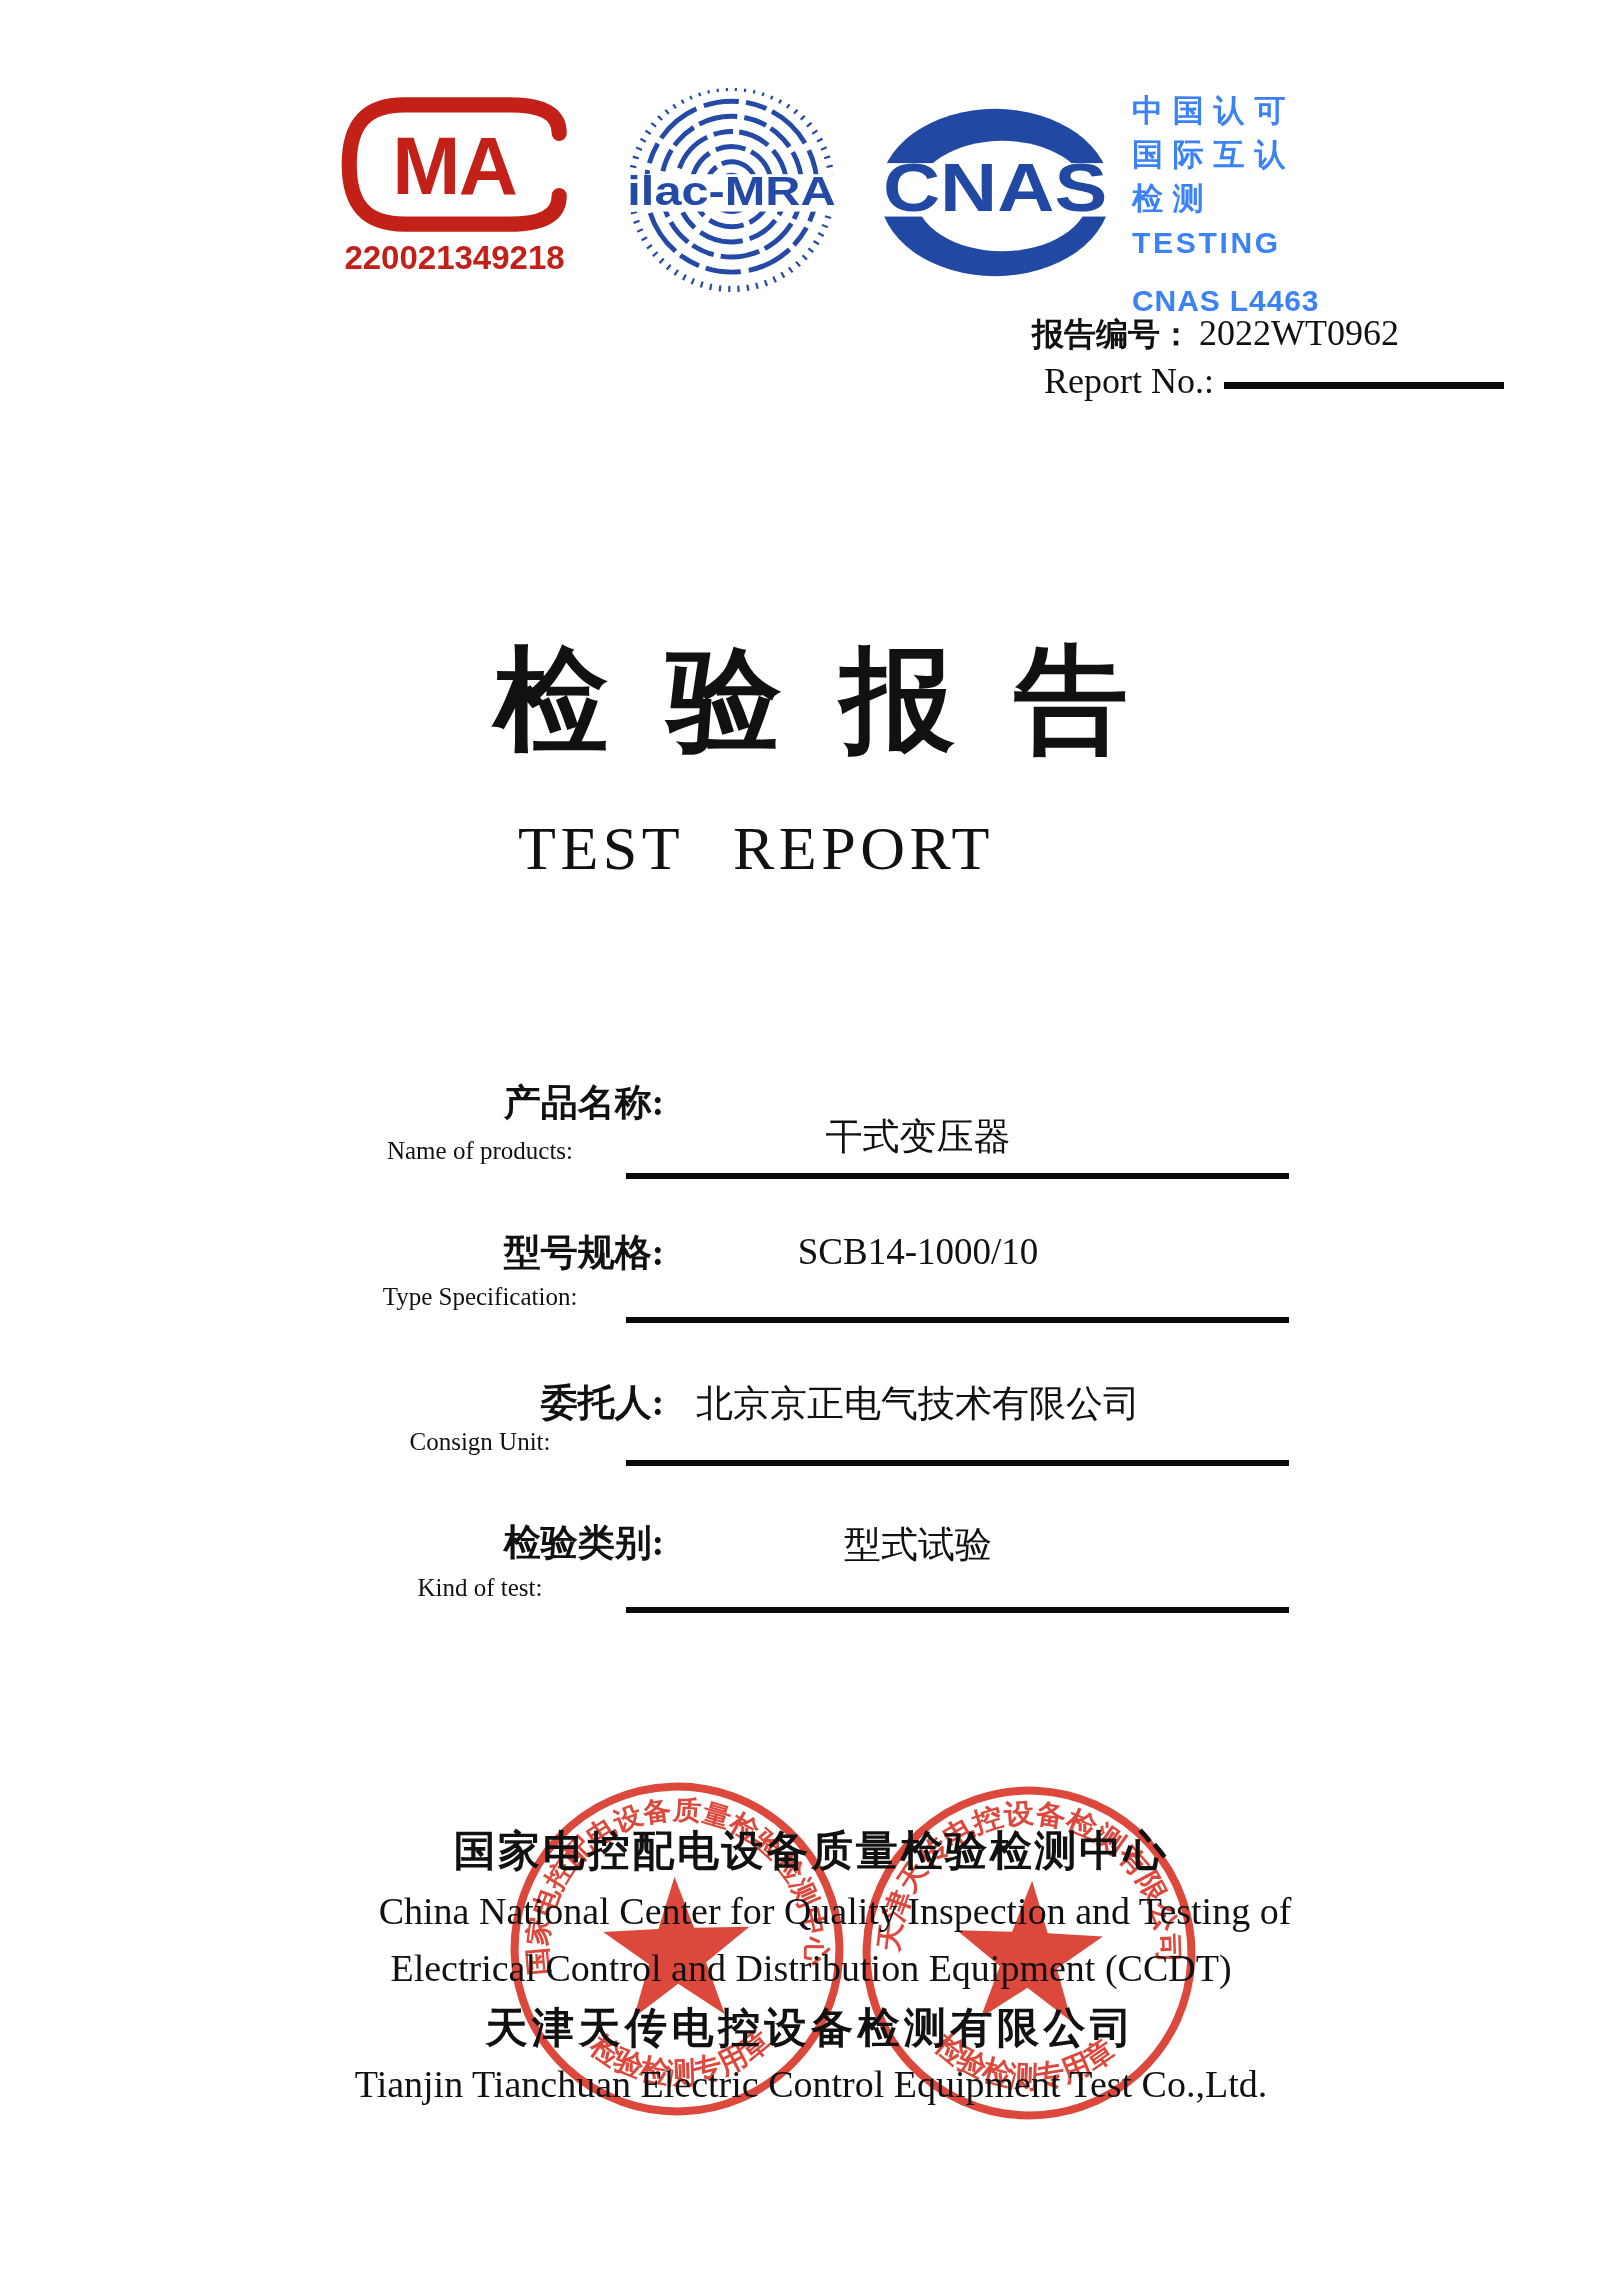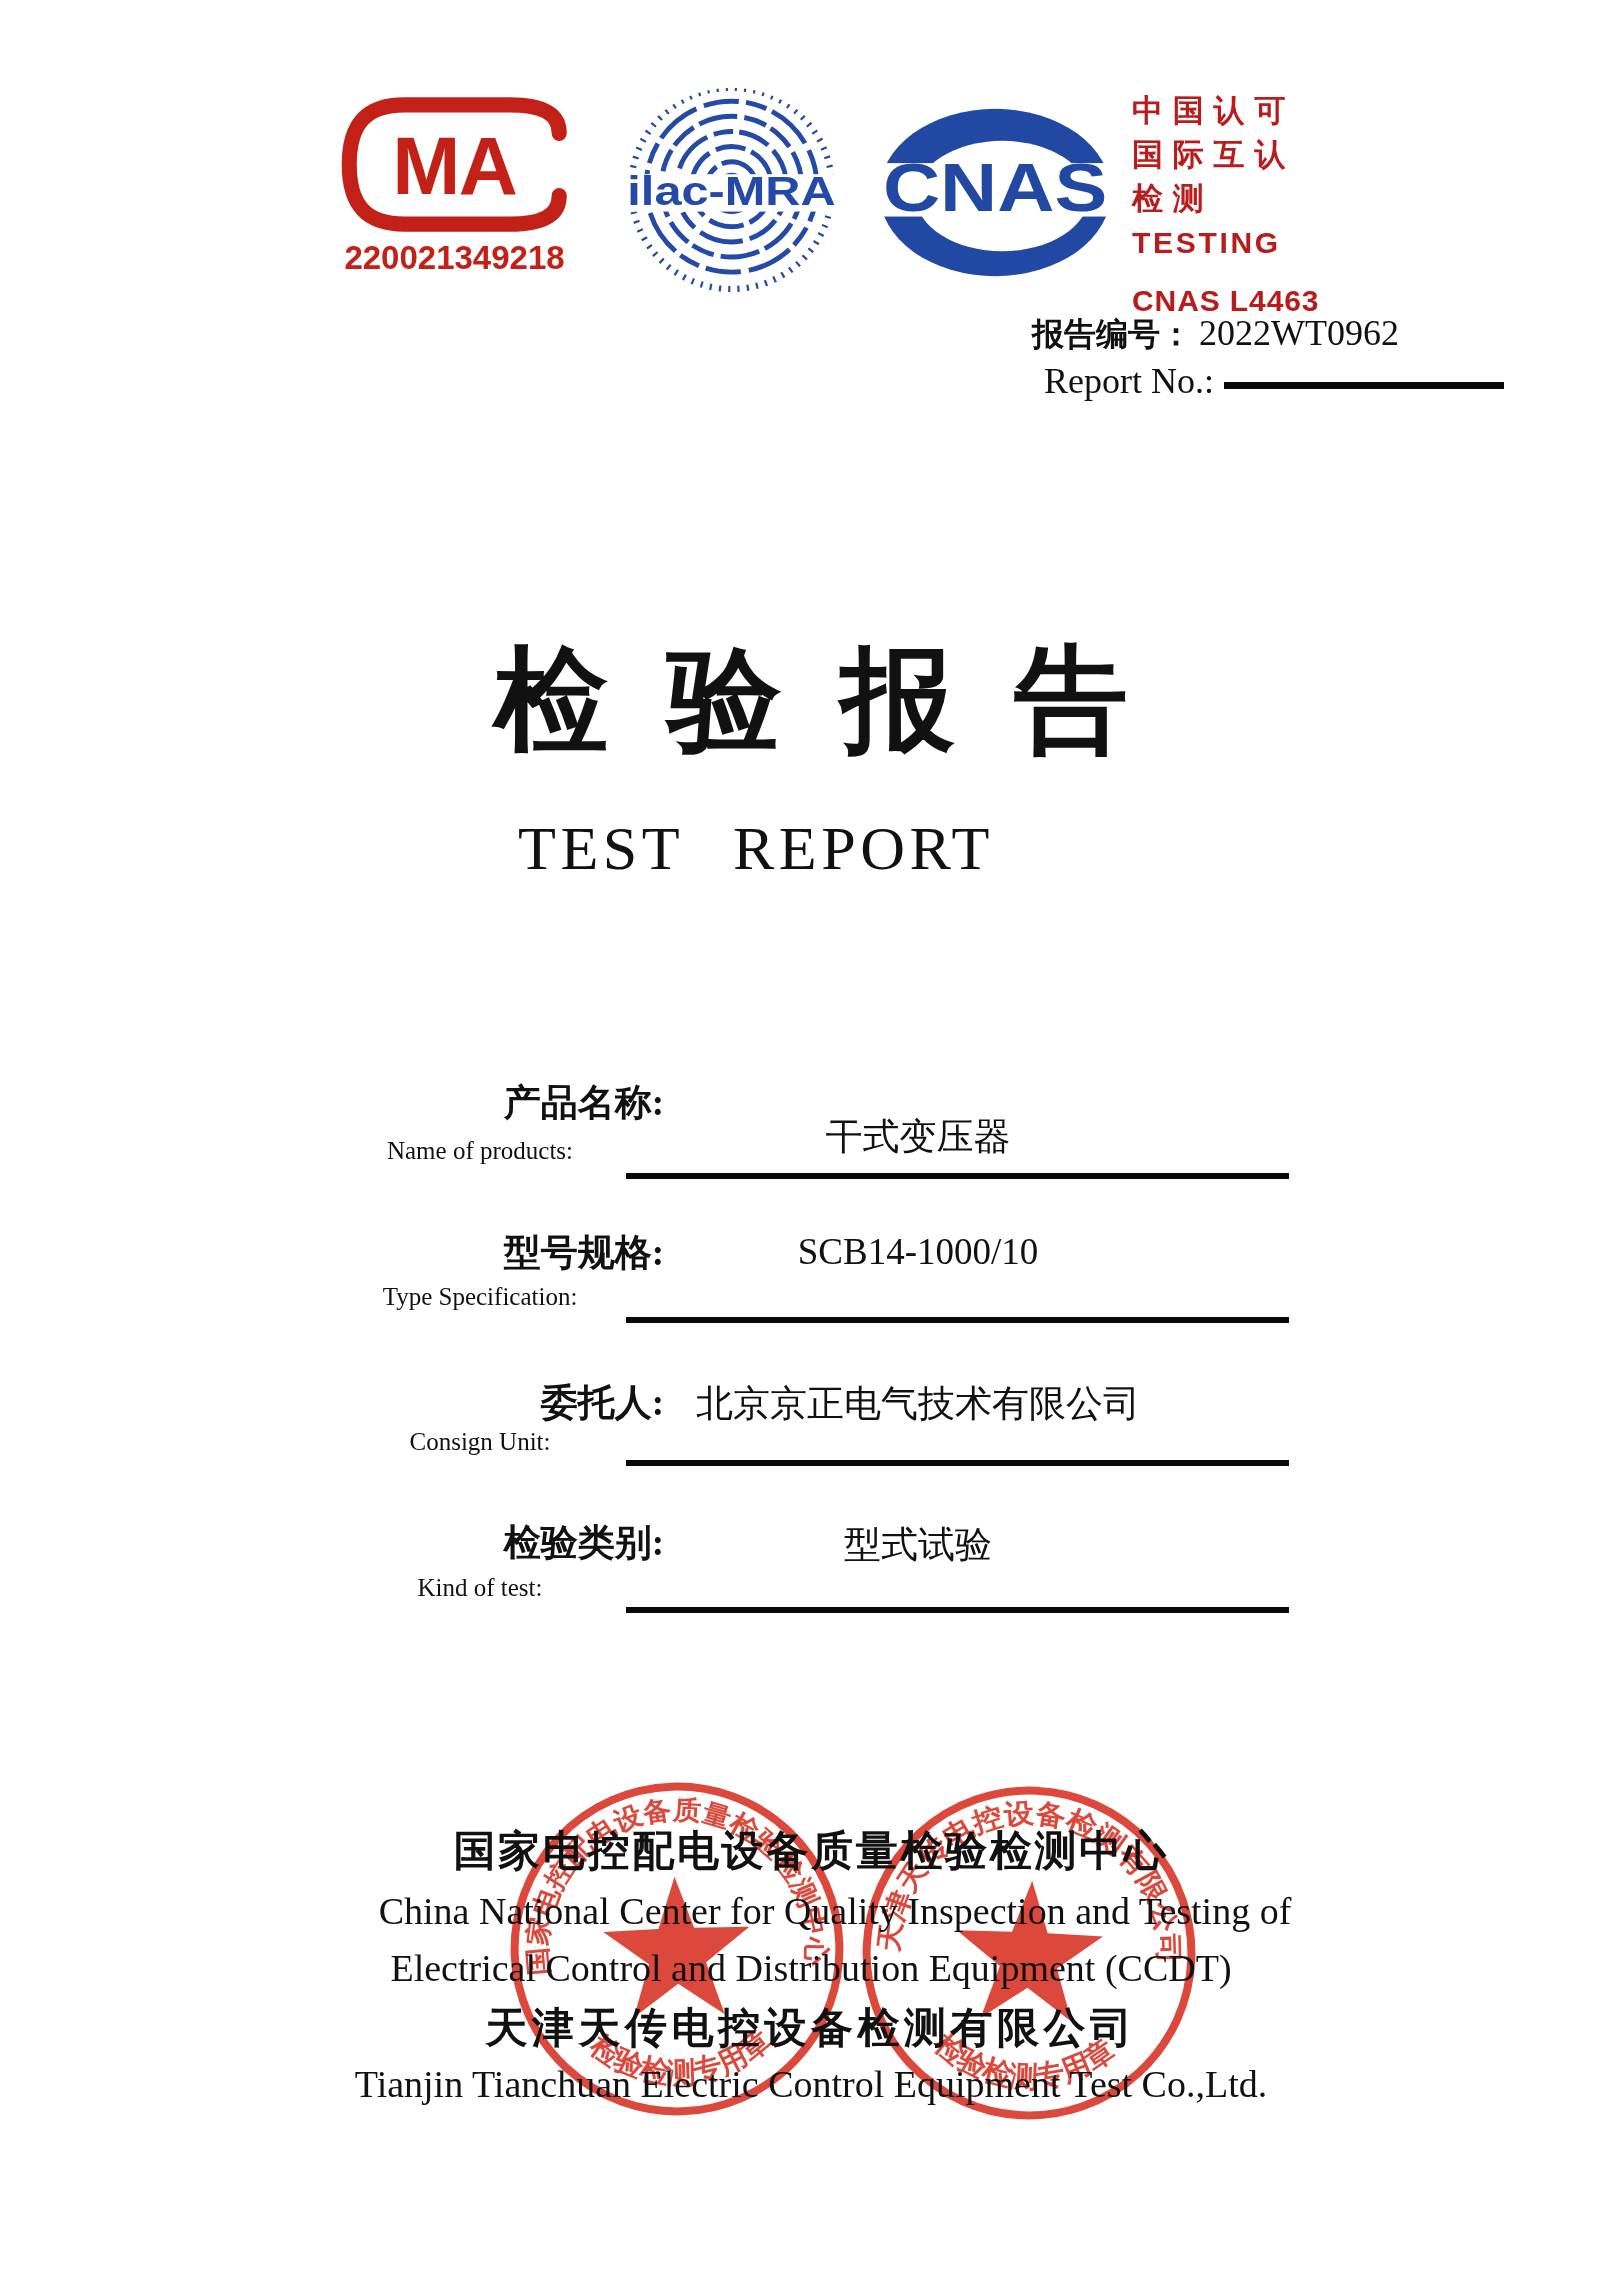--- a/index.html
+++ b/index.html
@@ -8,21 +8,21 @@
     font-family:"Liberation Serif", serif;color:#111111;overflow:hidden;
   }
   .abs{position:absolute;}
   
   .cma-box{left:335px;top:94px;width:242px;height:141px;}
   .cma-number{left:321px;top:239px;width:267px;text-align:center;
     font-family:"Liberation Sans",sans-serif;font-weight:bold;font-size:33px;color:#c32018;}
   .ilac-box{left:622px;top:86px;width:219px;height:212px;}
   .cnas-box{left:866px;top:98px;width:260px;height:189px;}
   .accred{left:1132px;top:89px;width:232px;font-family:"Liberation Sans",sans-serif;
-    font-weight:bold;color:#b91c1c;}
+    font-weight:bold;color:#3b82f6;}
   .accred div{line-height:44px;}
   .accred .zh{font-size:31px;letter-spacing:9.8px;}
   .accred .en{font-size:30px;letter-spacing:2.7px;}
   .accred .en2{font-size:30px;letter-spacing:0.9px;margin-top:14px;}
   
   .repno-1{left:1032px;top:312px;white-space:nowrap;}
   .repno-zh{font-family:"Liberation Sans",sans-serif;font-weight:bold;font-size:32px;}
   .repno-val{font-size:36px;margin-left:7.1px;}
   .repno-2{left:1044px;top:360px;font-size:36px;}
   .repno-line{left:1224px;top:382px;width:280px;height:7.1px;background:#0a0a0a;}

